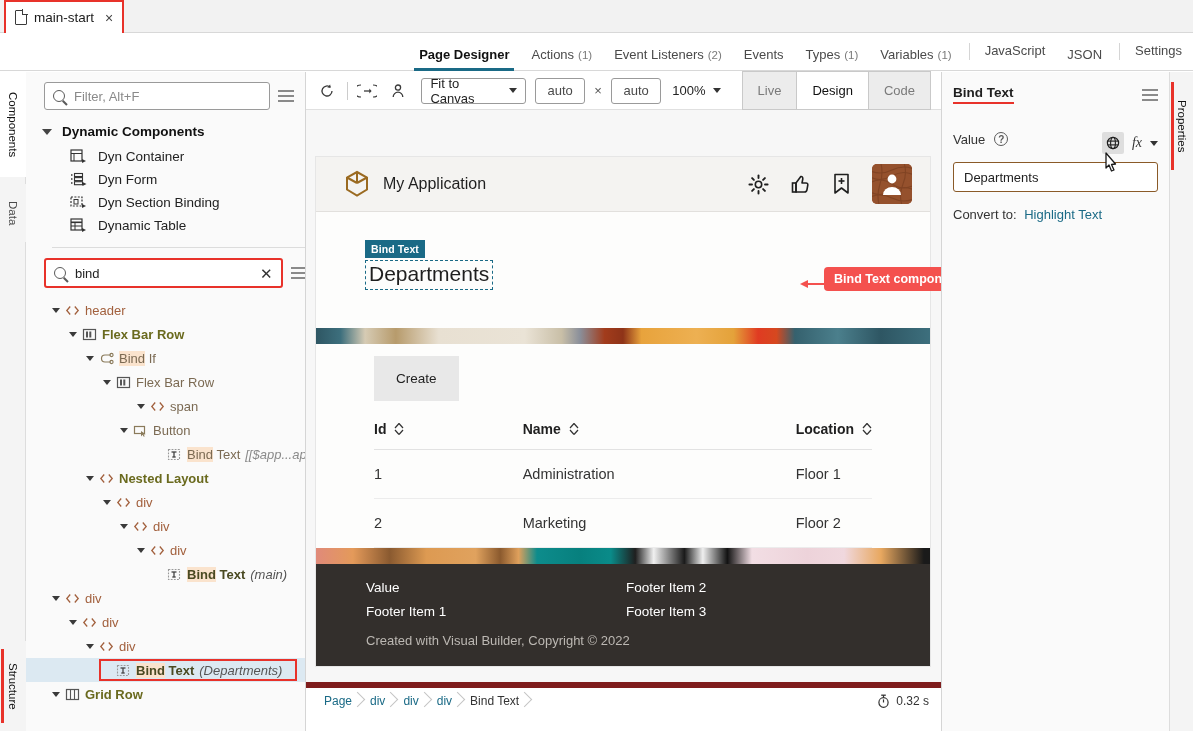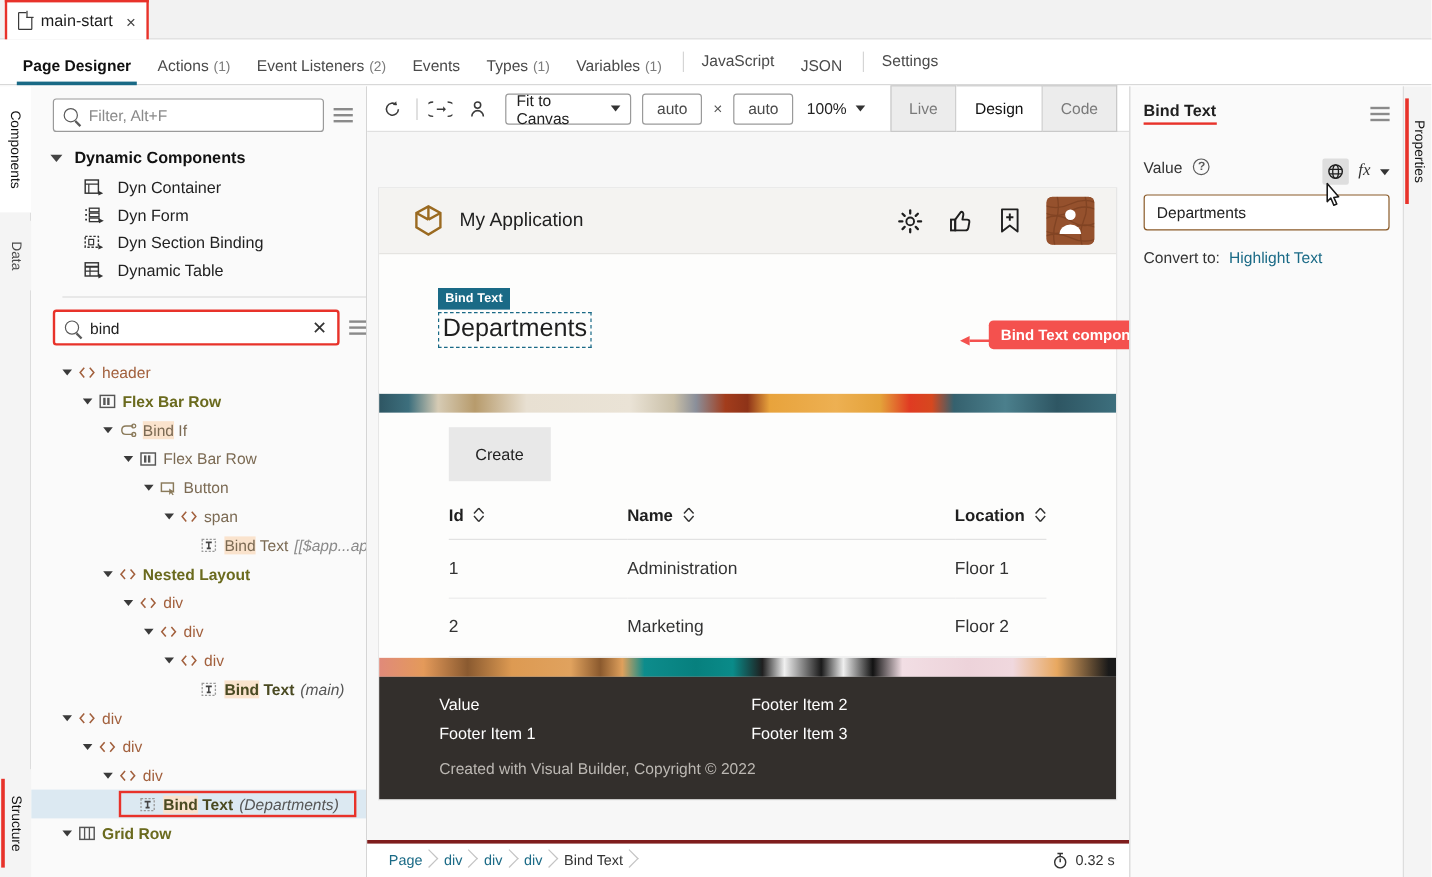--- a/index.html
+++ b/index.html
@@ -39,21 +39,21 @@
   .doctab .tab-label { font-size: 13.5px; color: #1b1b1b; }
   .doctab .tab-close {
     font-size: 14px; color: #444; line-height: 1; cursor: pointer;
     margin-left: 4px; font-family: "Liberation Sans", sans-serif;
   }
 
   
   .maintabs {
     position: absolute; left: 0; top: 33px; width: 1193px; height: 38px;
     background: #fff; border-bottom: 1px solid #d8d8d8;
-    display: flex; align-items: flex-end; padding-left: 8px;
+    display: flex; align-items: flex-end; padding-left: 8px; justify-content: flex-end;
   }
   .mtab {
     position: relative; padding: 0 11px 8px 11px; font-size: 13px;
     color: #4a4a4a; cursor: pointer; white-space: nowrap;
     display: flex; align-items: baseline; gap: 4px;
   }
   .mtab.active { color: #111; font-weight: bold; }
   .mtab.active::after {
     content: ""; position: absolute; left: 6px; right: 6px; bottom: -1px;
     height: 3px; background: #1a6a86;
@@ -303,22 +303,22 @@
   .frow { display: flex; padding-left: 50px; }
   .fcol1 { width: 260px; }
   .flink {
     font-size: 13.5px; color: #fff; margin-bottom: 9px; cursor: pointer;
   }
   .fcopy {
     font-size: 13px; color: #bcb8b3; padding-left: 50px; margin-top: 5px;
   }
 
   .crumbbar {
-    position: absolute; left: 0; right: 0; bottom: 0; height: 31px;
-    background: #fff; border-top: 3px solid #7f1d1d;
+    position: absolute; left: 0; right: 0; bottom: 18px; height: 31px;
+    background: #fff; border-top: 6px solid #7f1d1d;
     display: flex; align-items: center; padding: 0 12px 0 14px;
   }
   .crumbs { display: flex; align-items: center; }
   .crumb {
     position: relative; font-size: 12px; color: #1a6a86;
     padding: 0 14px 0 4px; cursor: pointer; height: 20px;
     display: flex; align-items: center;
   }
   .crumb::after {
     content: ""; position: absolute; right: 3px; top: 3px;
@@ -555,39 +555,39 @@
           <span class="tcaret"></span>
           <span class="tico">
             <svg width="15" height="13" viewBox="0 0 15 13">
               <rect x="1.5" y="1.5" width="12" height="10" fill="none" stroke="#555" stroke-width="1.2"></rect>
               <rect x="4" y="3.5" width="2" height="6" fill="#555"></rect>
               <rect x="7.3" y="3.5" width="2" height="6" fill="#555"></rect>
             </svg>
           </span>
           <span class="tlabel c-norm">Flex Bar Row</span>
         </div>
+        <div class="trow" style="padding-left: 111px;">
+          <span class="tcaret"></span>
+          <span class="tico">
+            <svg width="15" height="13" viewBox="0 0 15 13">
+              <path d="M5.2 2.5 L1.8 6.5 L5.2 10.5" fill="none" stroke="#a2603d" stroke-width="1.3"></path>
+              <path d="M9.8 2.5 L13.2 6.5 L9.8 10.5" fill="none" stroke="#a2603d" stroke-width="1.3"></path>
+            </svg>
+          </span>
+          <span class="tlabel c-norm">span</span>
+        </div>
         <div class="trow" style="padding-left: 94px;">
           <span class="tcaret"></span>
           <span class="tico">
             <svg width="15" height="13" viewBox="0 0 15 13">
               <rect x="1.5" y="2.5" width="10" height="7" fill="none" stroke="#8a7a5a" stroke-width="1.2"></rect>
               <path d="M8 7 L8 12.5 L9.5 10.8 L10.8 12.8 L11.8 12.2 L10.5 10.4 L12.6 10.2 Z" fill="#8a7a5a"></path>
             </svg>
           </span>
           <span class="tlabel c-norm">Button</span>
-        </div>
-        <div class="trow" style="padding-left: 111px;">
-          <span class="tcaret"></span>
-          <span class="tico">
-            <svg width="15" height="13" viewBox="0 0 15 13">
-              <path d="M5.2 2.5 L1.8 6.5 L5.2 10.5" fill="none" stroke="#a2603d" stroke-width="1.3"></path>
-              <path d="M9.8 2.5 L13.2 6.5 L9.8 10.5" fill="none" stroke="#a2603d" stroke-width="1.3"></path>
-            </svg>
-          </span>
-          <span class="tlabel c-norm">span</span>
         </div>
         <div class="trow" style="padding-left: 128px;">
           <span style="width: 13px; flex: 0 0 auto;"></span>
           <span class="tico">
             <svg width="15" height="13" viewBox="0 0 15 13">
               <rect x="1.5" y="1.5" width="11" height="10" fill="none" stroke="#999" stroke-width="1.1" stroke-dasharray="1.8 1.3"></rect>
               <line x1="4.5" y1="4" x2="9.5" y2="4" stroke="#444" stroke-width="1.3"></line>
               <line x1="7" y1="4" x2="7" y2="9" stroke="#444" stroke-width="1.3"></line>
               <line x1="5.3" y1="9" x2="8.7" y2="9" stroke="#444" stroke-width="1.3"></line>
             </svg>

